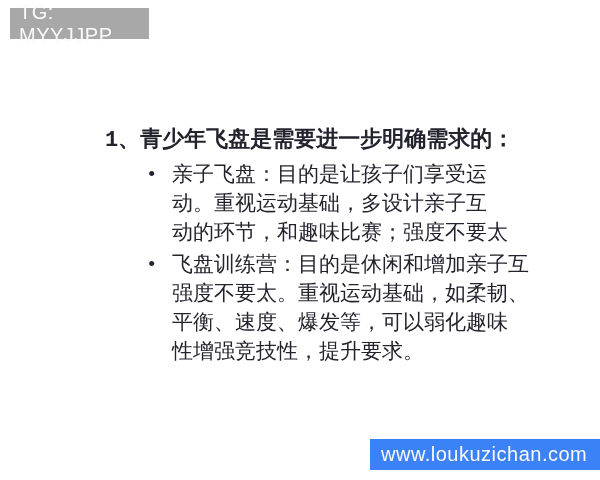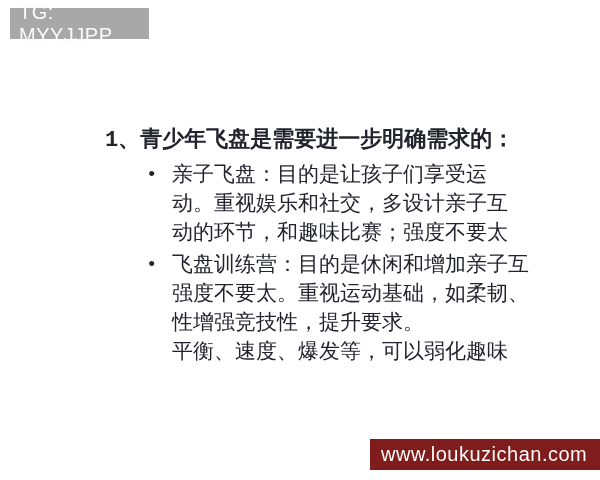--- a/index.html
+++ b/index.html
@@ -71,31 +71,31 @@
   <span>TG: MYYJJPP</span>
 </div>
 
 <div class="content" style="color: rgb(35, 35, 46);">
   <div class="heading">1、青少年飞盘是需要进一步明确需求的：</div>
 
   <div class="bullet">
     <span class="bullet-marker">•</span>
     <div class="bullet-lines">
       <div class="bullet-line">亲子飞盘：目的是让孩子们享受运</div>
-      <div class="bullet-line">动。重视娱乐和社交，多设计亲子互</div>
+      <div class="bullet-line">动。重视运动基础，多设计亲子互</div>
       <div class="bullet-line">动的环节，和趣味比赛；强度不要太</div>
     </div>
   </div>
 
   <div class="bullet">
     <span class="bullet-marker">•</span>
     <div class="bullet-lines">
       <div class="bullet-line">飞盘训练营：目的是休闲和增加亲子互</div>
       <div class="bullet-line">强度不要太。重视运动基础，如柔韧、</div>
+      <div class="bullet-line">平衡、速度、爆发等，可以弱化趣味</div>
       <div class="bullet-line">性增强竞技性，提升要求。</div>
-      <div class="bullet-line">平衡、速度、爆发等，可以弱化趣味</div>
     </div>
   </div>
 </div>
 
-<div class="banner banner-bottom" style="background: #7f1d1d; color: rgb(250, 250, 250); margin-left: 33px;">
+<div class="banner banner-bottom" style="background: #3b82f6; color: rgb(250, 250, 250); margin-left: 33px;">
   <span>www.loukuzichan.com</span>
 </div>
 
 </body></html>

